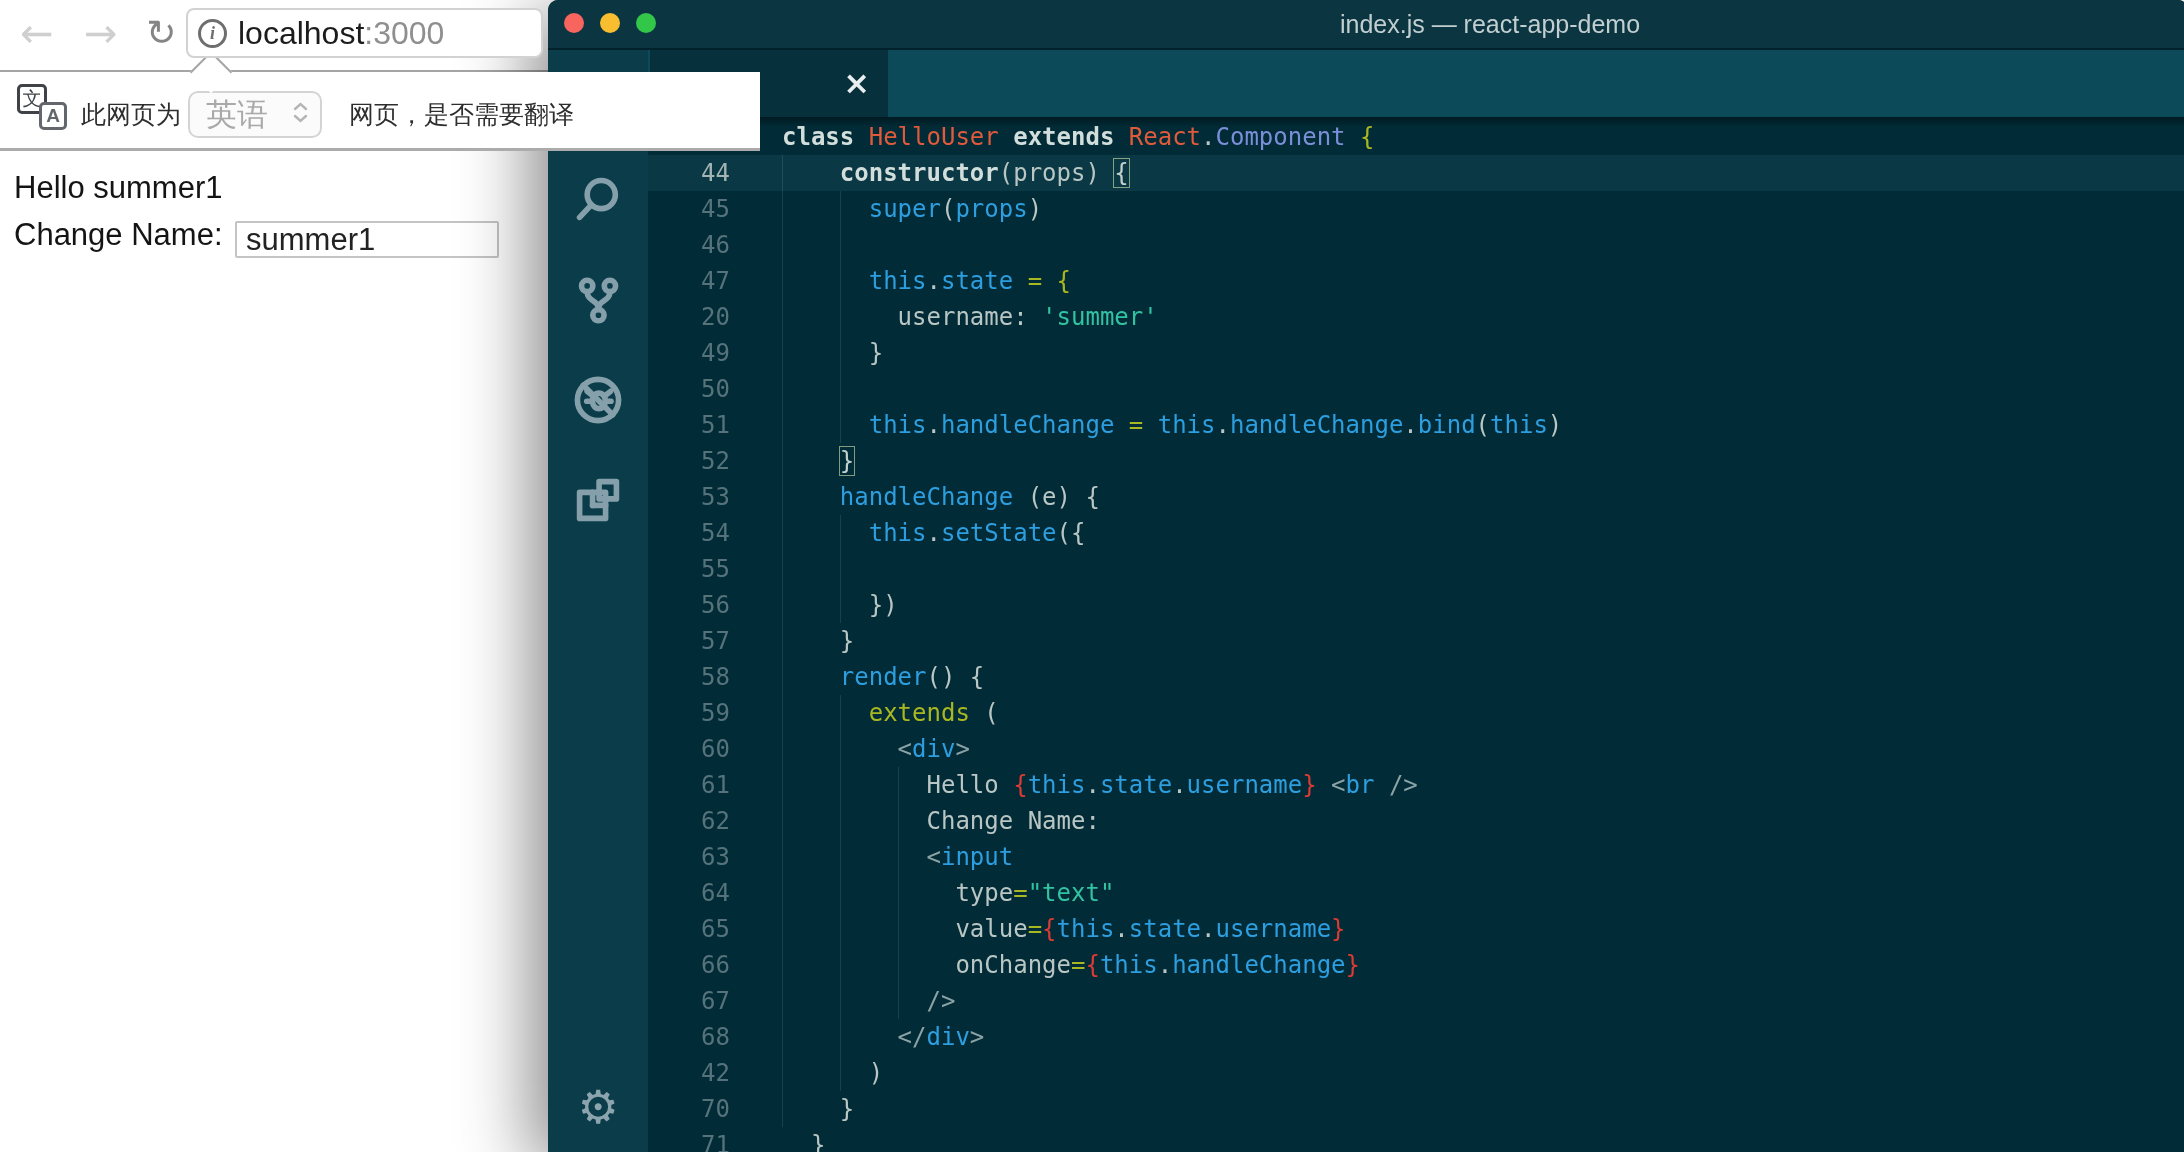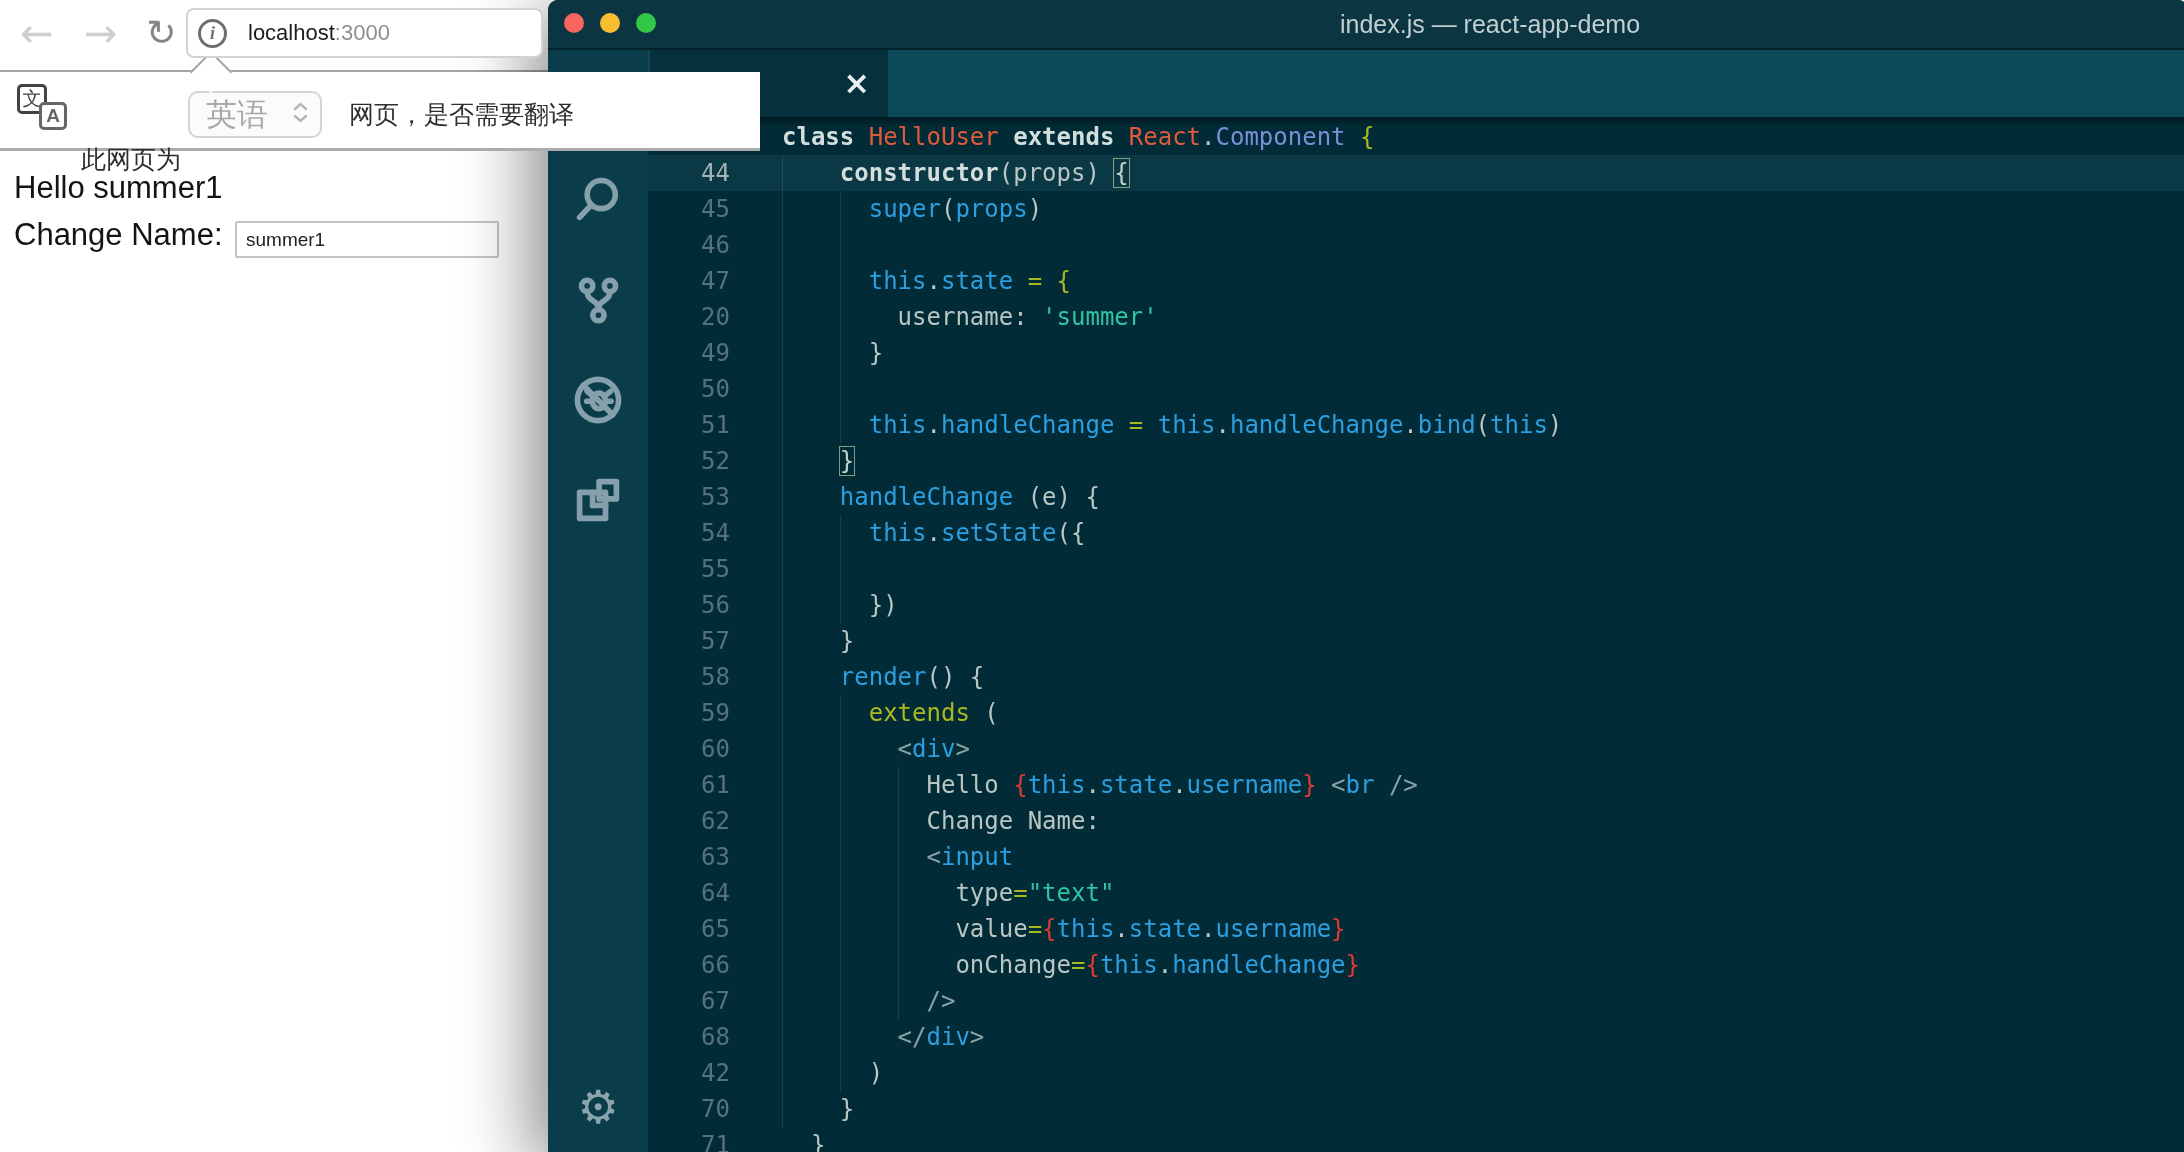--- a/index.html
+++ b/index.html
@@ -14,41 +14,41 @@
   .nav-btn{position:absolute;top:33px;transform:translateY(-50%);line-height:1;
            font-family:"DejaVu Sans",sans-serif;}
   .btn-back{left:20px;font-size:40px;color:#cfcfcf;}
   .btn-forward{left:84px;font-size:40px;color:#cfcfcf;}
   .btn-reload{left:146px;font-size:36px;color:#858585;}
   .urlbar{position:absolute;left:186px;top:8px;width:357px;height:50px;background:#fff;
           border:2px solid #d2d2d2;border-radius:8px;z-index:6;display:flex;align-items:center;}
   .info-badge{width:29px;height:29px;border:3px solid #6e6e6e;border-radius:50%;color:#6e6e6e;
               margin-left:10px;font:italic bold 18px "Liberation Serif",serif;
               display:flex;align-items:center;justify-content:center;flex:none;}
-  .url-text{margin-left:21px;font-size:22px;color:#1c1c1c;white-space:nowrap;}
+  .url-text{margin-left:11px;font-size:32px;color:#1c1c1c;white-space:nowrap;}
   .url-port{color:#8f8f8f;}
   .bubble-tail{position:absolute;left:196px;top:57px;width:30px;height:30px;background:#fff;
                transform:rotate(45deg);border-top:2px solid #a5a5a5;border-left:2px solid #a5a5a5;z-index:5;}
   .infobar{position:absolute;left:0;top:72px;width:100%;height:79px;background:#fff;
            border-bottom:3px solid #ababab;z-index:4;}
   .tr-icon{position:absolute;left:17px;top:12px;width:56px;height:54px;}
   .tr-back{position:absolute;left:0;top:0;width:30px;height:30px;border:3px solid #3f4347;border-radius:5px;
            background:#fff;font-size:19px;color:#3f4347;display:flex;align-items:center;justify-content:center;}
   .tr-front{position:absolute;left:22px;top:18px;width:28px;height:28px;border:3px solid #63676b;border-radius:5px;
             background:#fff;font-weight:bold;font-size:19px;color:#63676b;display:flex;align-items:center;justify-content:center;}
-  .tr-prefix{position:absolute;left:81px;top:26px;font-size:25px;color:#2e2e2e;white-space:nowrap;margin-top:45px;}
+  .tr-prefix{position:absolute;left:81px;top:26px;font-size:25px;color:#2e2e2e;white-space:nowrap;}
   .lang-select{position:absolute;left:188px;top:19px;width:134px;height:47px;border:2px solid #d4d4d4;
                border-radius:10px;background:#fbfbfb;display:flex;align-items:center;}
   .lang-text{margin-left:16px;font-size:31px;color:#a9a9a9;}
   .stepper{position:absolute;right:12px;top:9px;display:flex;flex-direction:column;gap:3px;}
   .tr-msg{position:absolute;left:349px;top:26px;font-size:25px;color:#2e2e2e;white-space:nowrap;}
   .page-heading{position:absolute;left:14px;top:170px;font-size:31px;color:#141414;}
   .change-label{position:absolute;left:14px;top:217px;font-size:31px;color:#141414;}
   .name-input{position:absolute;left:235px;top:221px;width:264px;height:37px;border:2px solid #c4c4c4;
-              border-radius:2px;background:#fff;font-size:19px;color:#222;padding:0 9px;
+              border-radius:2px;background:#fff;font-size:31px;color:#222;padding:0 9px;
               font-family:"Liberation Sans",sans-serif;outline:none;}
 
   
   .vscode{position:absolute;left:548px;top:0;width:1640px;height:1152px;background:#012b36;
           border-radius:10px 10px 0 0;box-shadow:-18px 14px 70px rgba(0,0,0,0.45);overflow:hidden;}
   .titlebar{position:absolute;left:0;top:0;width:100%;height:48px;background:#0b3540;}
   .lights{position:absolute;left:16px;top:13px;display:flex;gap:16px;}
   .light{width:20px;height:20px;border-radius:50%;}
   .l-close{background:#f7655e;}
   .l-min{background:#f9bd30;}

